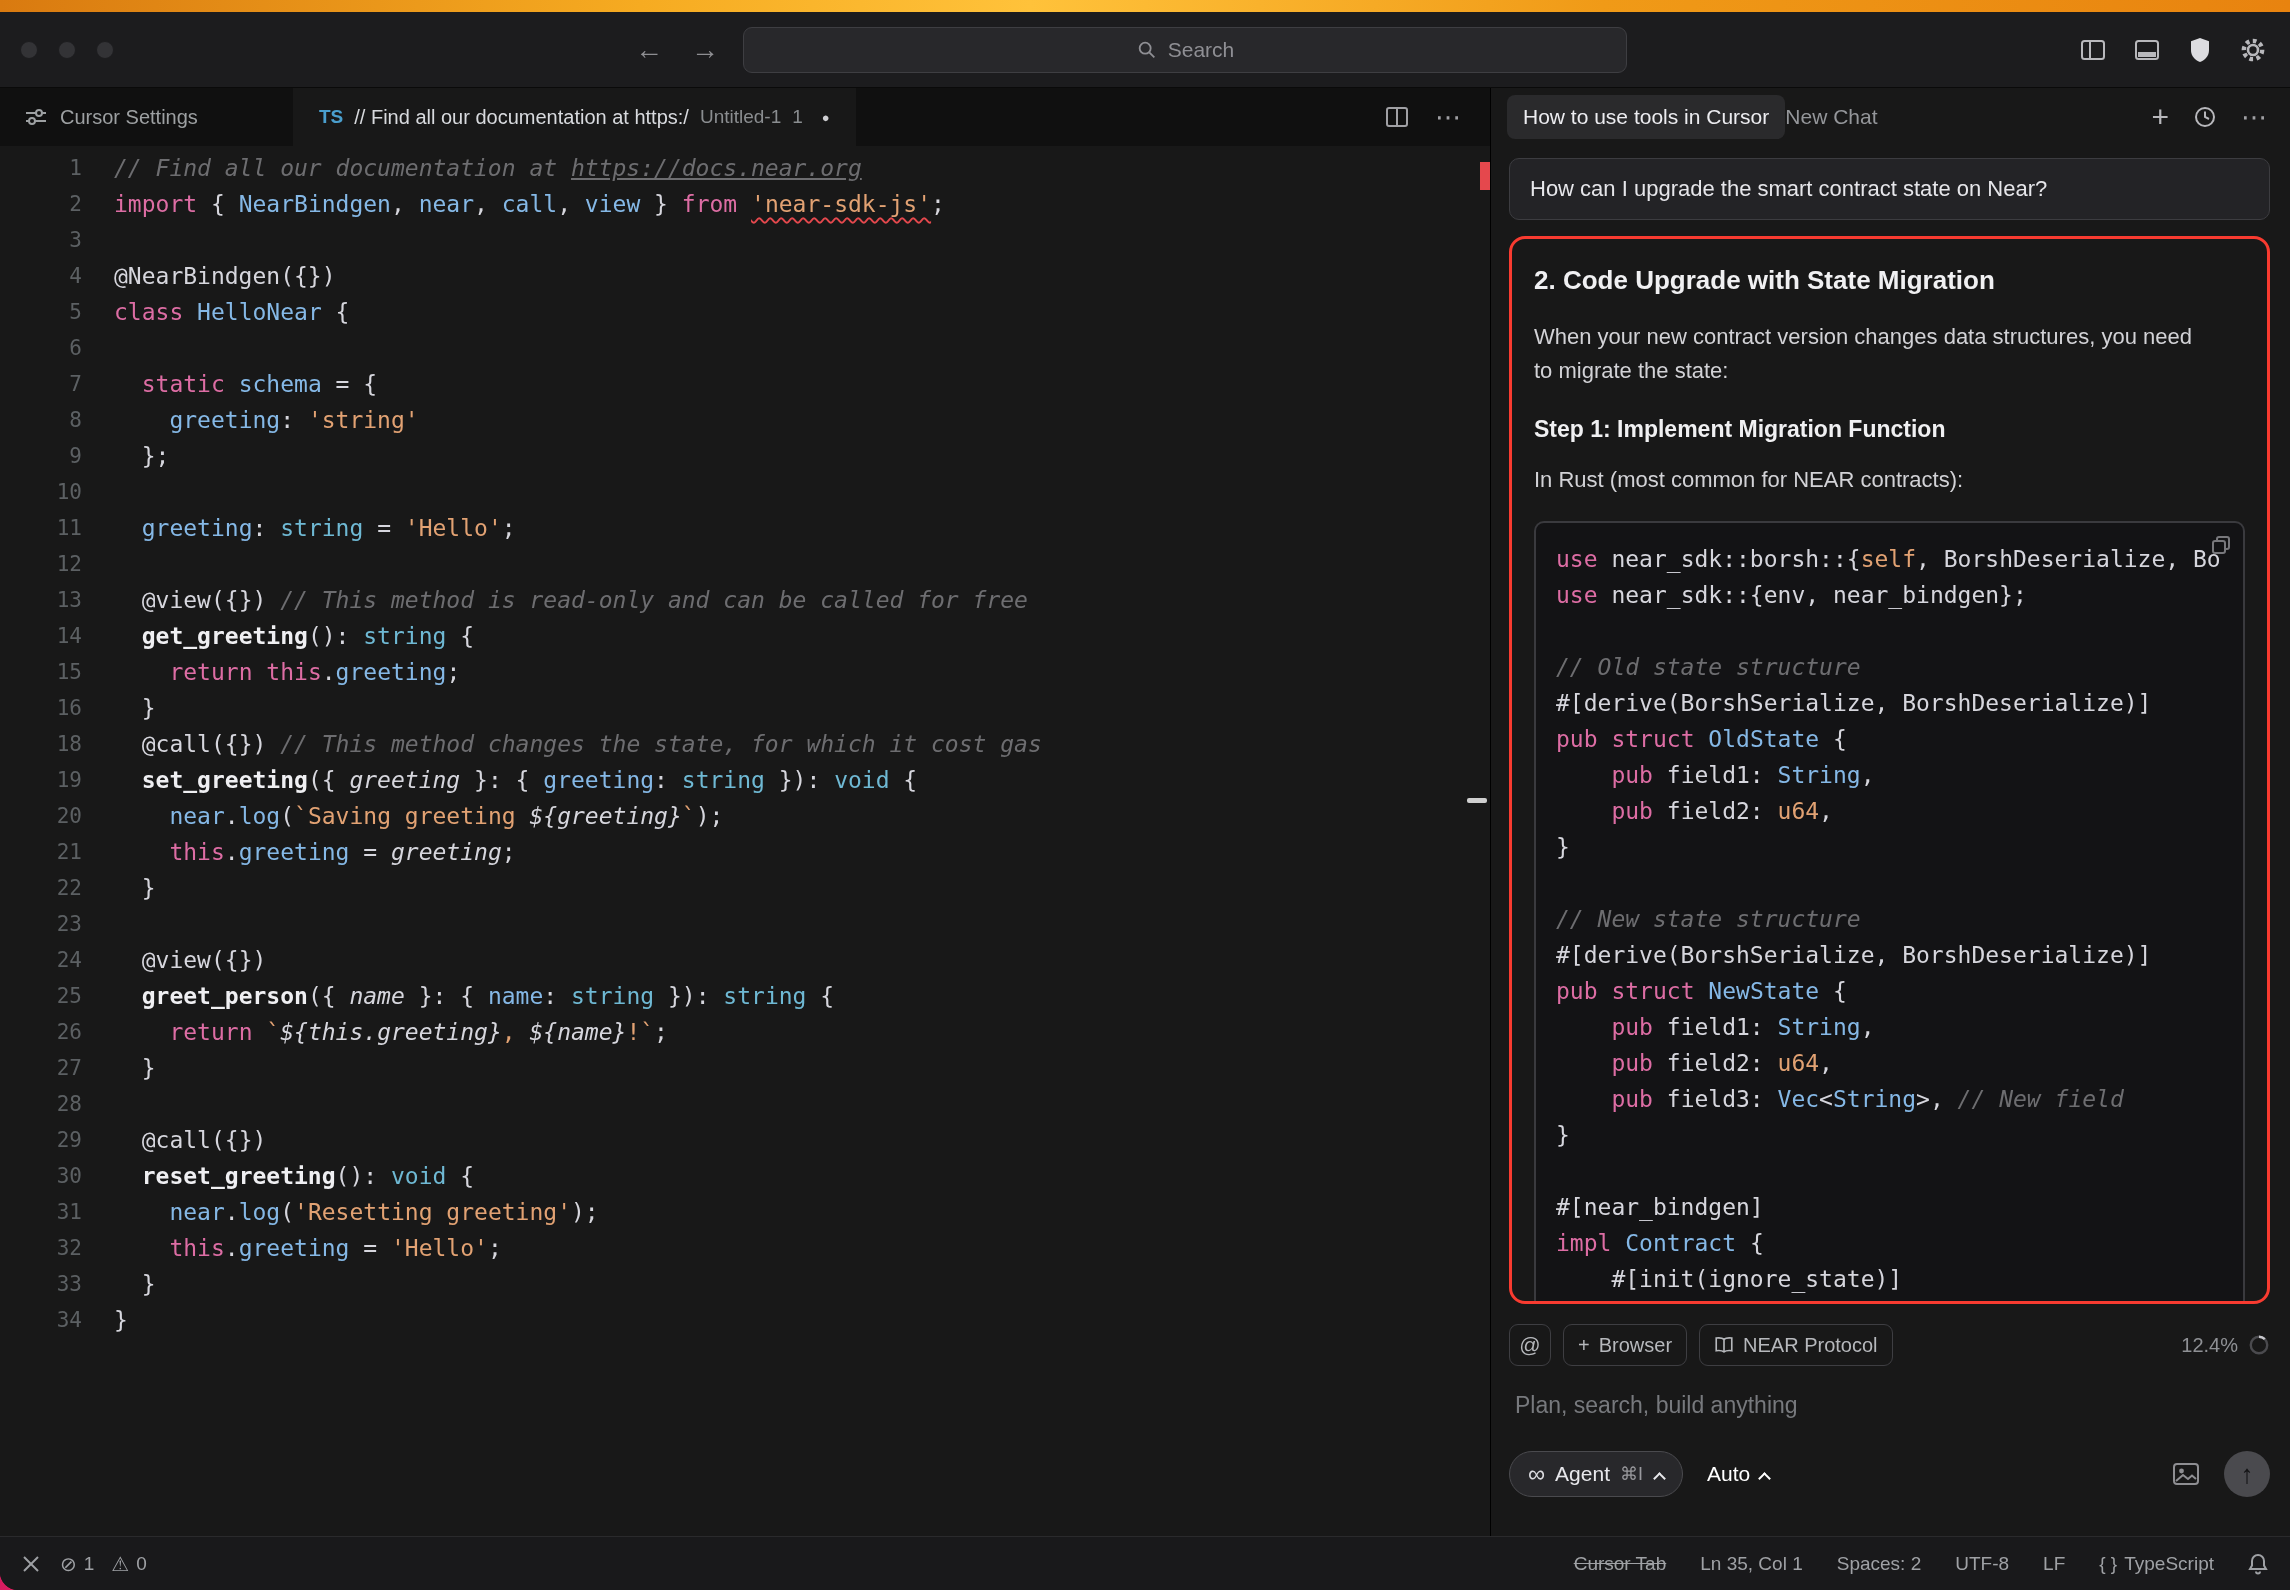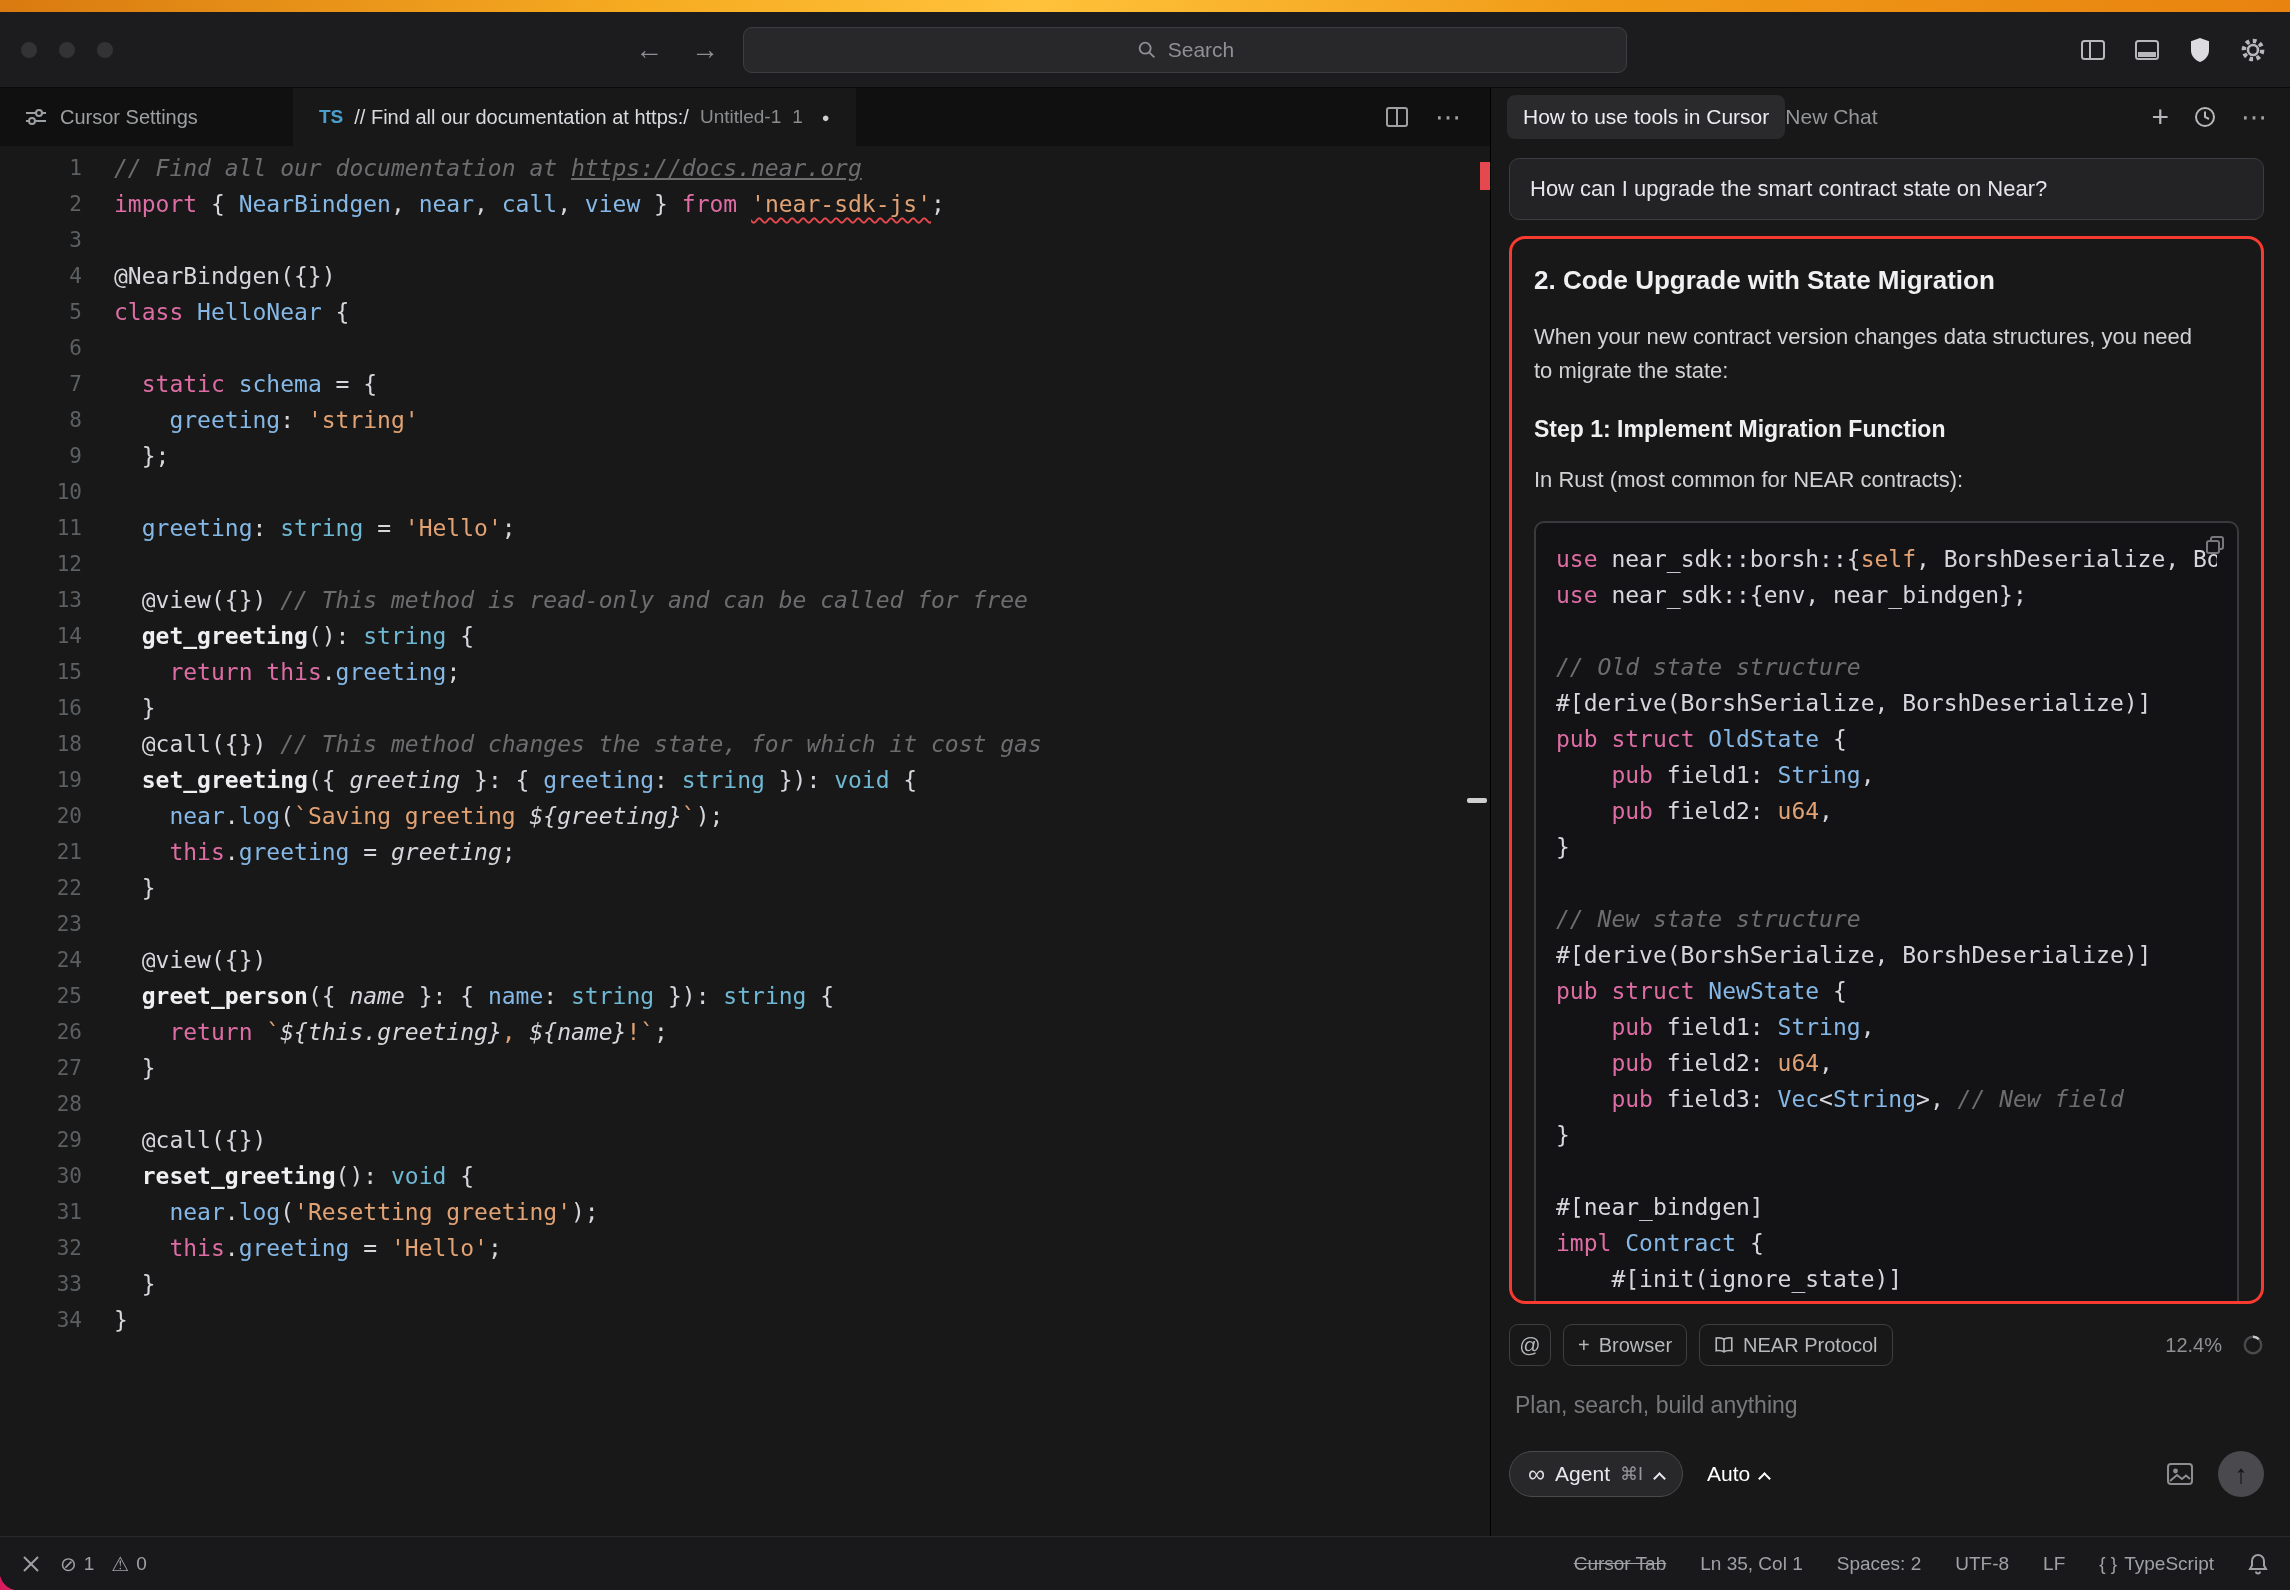--- a/index.html
+++ b/index.html
@@ -63,39 +63,39 @@
   
   .chat-panel { flex:1; background:#181818; border-left:1px solid #000; display:flex; flex-direction:column; min-width:0; }
   .chat-header { height:58px; display:flex; align-items:center; padding:0 22px 0 16px; flex:0 0 auto; }
   .chat-tab-active { background:#2a2a2c; border-radius:8px; padding:0 16px; height:44px; display:flex; align-items:center;
     color:#ececf0; font-size:21px; white-space:nowrap; }
   .chat-tab-new { color:#94969a; font-size:21px; white-space:nowrap; }
   .chat-header-spacer { flex:1; }
   .chat-header-icons { display:flex; align-items:center; gap:24px; color:#b8b8bc; }
   .plus-glyph { font-size:30px; line-height:1; color:#b8b8bc; }
 
-  .chat-body { flex:1; padding:12px 26px 0 18px; overflow:hidden; display:flex; flex-direction:column; }
+  .chat-body { flex:1; padding:12px 20px 0 18px; overflow:hidden; display:flex; flex-direction:column; }
   .user-msg { border:1px solid #3c3c40; background:#232326; border-radius:10px; padding:17px 20px;
     color:#e6e6ea; font-size:22px; }
   .annotation { margin-top:16px; border:3px solid #f83b30; border-radius:16px; height:1068px;
     padding:20px 22px; overflow:hidden; flex:0 0 auto; }
   .annotation h2 { color:#f0f0f2; font-size:26px; margin:6px 0 24px; }
   .annotation p  { color:#d2d2d6; font-size:22px; line-height:34px; max-width:660px; }
   .annotation h3 { color:#f0f0f2; font-size:23px; margin:28px 0 20px; }
   .annotation .p2 { max-width:700px; margin-bottom:24px; }
   .codeblock { border:2px solid #3a3a3e; background:#131315; border-radius:10px; padding:18px 20px;
     position:relative; overflow:hidden; font-family:"DejaVu Sans Mono", monospace; font-size:23px; }
   .ccl { height:36px; line-height:36px; white-space:pre; overflow:hidden; }
   .copy-icon { position:absolute; top:12px; right:12px; opacity:.85; }
 
   .chips-row { margin-top:20px; display:flex; align-items:center; gap:12px; flex:0 0 auto; }
   .chip { height:42px; border:1px solid #3e3e42; border-radius:9px; display:inline-flex; align-items:center;
     gap:9px; padding:0 14px; color:#b6b8bc; font-size:20px; white-space:nowrap; }
   .chip-at { width:42px; justify-content:center; padding:0; font-size:21px; }
-  .usage-wrap { margin-left:auto; display:flex; align-items:center; gap:20px; color:#8e9094; font-size:20px; }
+  .usage-wrap { margin-left:auto; display:flex; align-items:center; gap:10px; color:#8e9094; font-size:20px; }
 
   .placeholder { margin:26px 0 0 6px; color:#77797d; font-size:23px; flex:0 0 auto; }
 
   .controls-row { margin-top:32px; display:flex; align-items:center; gap:24px; flex:0 0 auto; }
   .agent-pill { background:#28282b; border:1px solid #4a4a4e; border-radius:24px; height:46px;
     display:flex; align-items:center; gap:10px; padding:0 18px; color:#e8e8ec; font-size:21px; }
   .inf { font-size:24px; color:#dcdce0; }
   .shortcut { color:#9a9a9e; font-size:18px; }
   .chev { display:inline-block; width:9px; height:9px; border-left:2px solid currentColor; border-top:2px solid currentColor;
     transform:rotate(45deg); position:relative; top:4px; margin-left:2px; }

